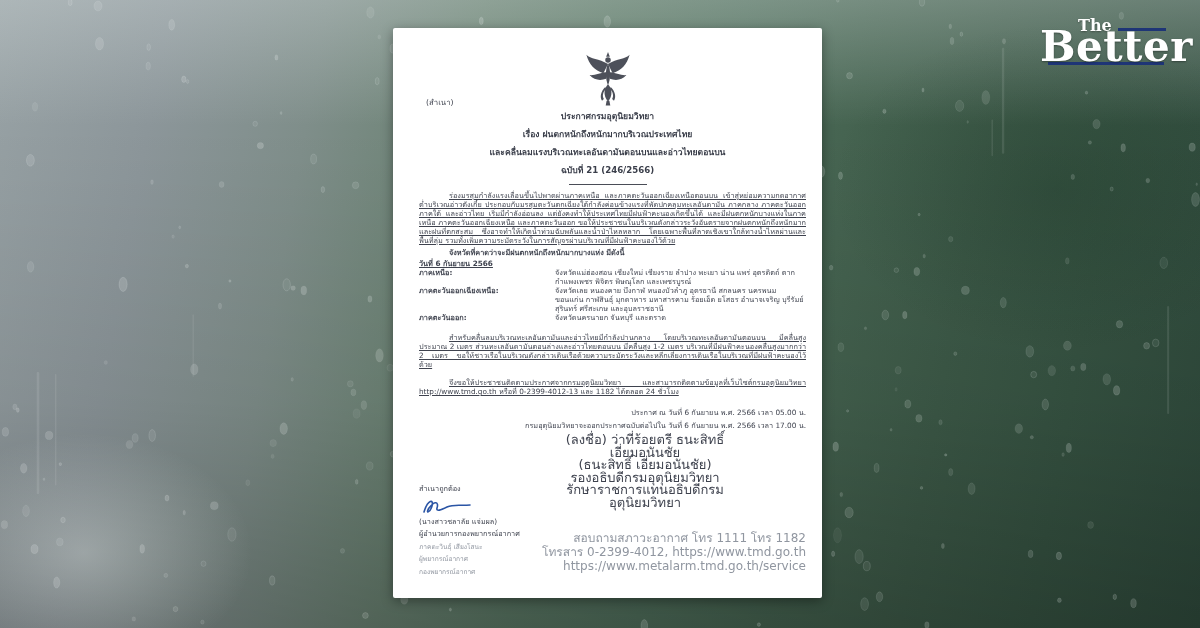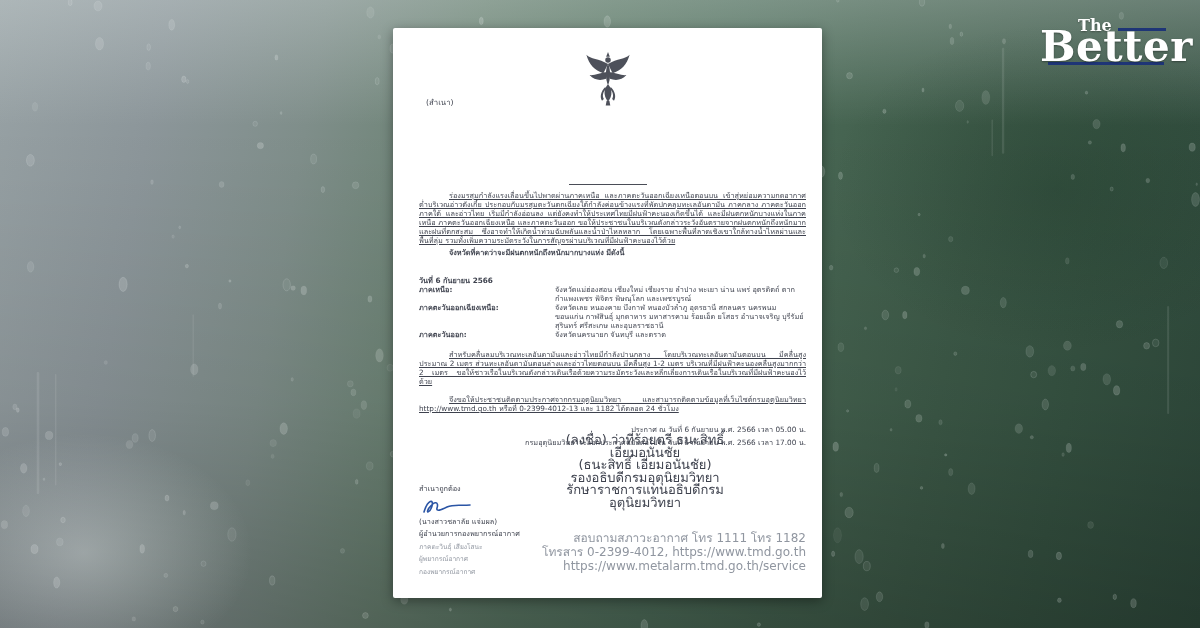--- a/index.html
+++ b/index.html
@@ -28,21 +28,21 @@
   .copy-label{position:absolute;left:33px;top:68px;font-size:7.8px;}
   .emblem{position:absolute;left:50%;top:23px;transform:translateX(-50%);}
   .titles{position:absolute;top:79px;left:0;right:0;text-align:center;
     font-weight:bold;font-size:8.6px;line-height:18px;color:#3a3e4a;}
   .divider{position:absolute;top:156px;left:50%;transform:translateX(-50%);
     width:78px;border-top:1.7px solid #4a4d57;}
   .doc-body{position:absolute;top:163px;left:26px;right:16px;
     font-size:7.3px;line-height:9px;text-align:justify;}
   .doc-body p{margin:0;text-indent:30px;text-decoration:underline;}
   .provinces-heading{margin-top:3px;font-weight:bold;text-indent:30px;}
-  .date-heading{font-weight:bold;margin-top:19px;}
+  .date-heading{font-weight:bold;text-decoration:underline;margin-top:2px;}
   .region-row{display:grid;grid-template-columns:136px 1fr;}
   .region-label{font-weight:bold;}
   .region-provinces{text-align:left;}
   .p-sea{margin-top:11px !important;}
   .p-follow{margin-top:9px !important;}
   .issued{margin-top:10px;text-align:right;line-height:13px;}
   .signer{position:absolute;top:406px;left:157px;width:190px;
     text-align:center;font-size:13px;line-height:12.5px;}
   .certify{position:absolute;top:455px;left:26px;font-size:7.3px;line-height:12.5px;}
   .certify .sig{display:block;margin:1px 0 -1px 2px;}
@@ -350,20 +350,26 @@
         <path d="M48 46 C 34 46, 20 54, 10 52 C 20 64, 35 64, 46 60 Z"></path>
         <path d="M52 46 C 66 46, 80 54, 90 52 C 80 64, 65 64, 54 60 Z"></path>
         <path d="M50 26 C 44 40, 44 60, 50 74 C 56 60, 56 40, 50 26 Z"></path>
         <path d="M50 72 C 41 82, 39 96, 50 110 C 61 96, 59 82, 50 72 Z"></path>
         <path d="M44 78 C 34 88, 32 100, 37 108 L 41 104 C 37 97, 39 88, 46 82 Z"></path>
         <path d="M56 78 C 66 88, 68 100, 63 108 L 59 104 C 63 97, 61 88, 54 82 Z"></path>
         <path d="M47 108 L 53 108 L 55 118 L 45 118 Z"></path>
       </svg>
     </span>
 
+    <div class="titles">
+      <div>ประกาศกรมอุตุนิยมวิทยา</div>
+      <div>เรื่อง ฝนตกหนักถึงหนักมากบริเวณประเทศไทย</div>
+      <div>และคลื่นลมแรงบริเวณทะเลอันดามันตอนบนและอ่าวไทยตอนบน</div>
+      <div>ฉบับที่ 21 (246/2566)</div>
+    </div>
 
     <div class="divider"></div>
 
     <div class="doc-body">
       <p>ร่องมรสุมกำลังแรงเลื่อนขึ้นไปพาดผ่านภาคเหนือ และภาคตะวันออกเฉียงเหนือตอนบน เข้าสู่หย่อมความกดอากาศต่ำบริเวณอ่าวตังเกี๋ย ประกอบกับมรสุมตะวันตกเฉียงใต้กำลังค่อนข้างแรงที่พัดปกคลุมทะเลอันดามัน ภาคกลาง ภาคตะวันออก ภาคใต้ และอ่าวไทย เริ่มมีกำลังอ่อนลง แต่ยังคงทำให้ประเทศไทยมีฝนฟ้าคะนองเกิดขึ้นได้ และมีฝนตกหนักบางแห่งในภาคเหนือ ภาคตะวันออกเฉียงเหนือ และภาคตะวันออก ขอให้ประชาชนในบริเวณดังกล่าวระวังอันตรายจากฝนตกหนักถึงหนักมากและฝนที่ตกสะสม ซึ่งอาจทำให้เกิดน้ำท่วมฉับพลันและน้ำป่าไหลหลาก โดยเฉพาะพื้นที่ลาดเชิงเขาใกล้ทางน้ำไหลผ่านและพื้นที่ลุ่ม รวมทั้งเพิ่มความระมัดระวังในการสัญจรผ่านบริเวณที่มีฝนฟ้าคะนองไว้ด้วย</p>
 
       <div class="provinces-heading">จังหวัดที่คาดว่าจะมีฝนตกหนักถึงหนักมากบางแห่ง มีดังนี้</div>
       <div class="date-heading">วันที่ 6 กันยายน 2566</div>
 
       <div class="region-row">

